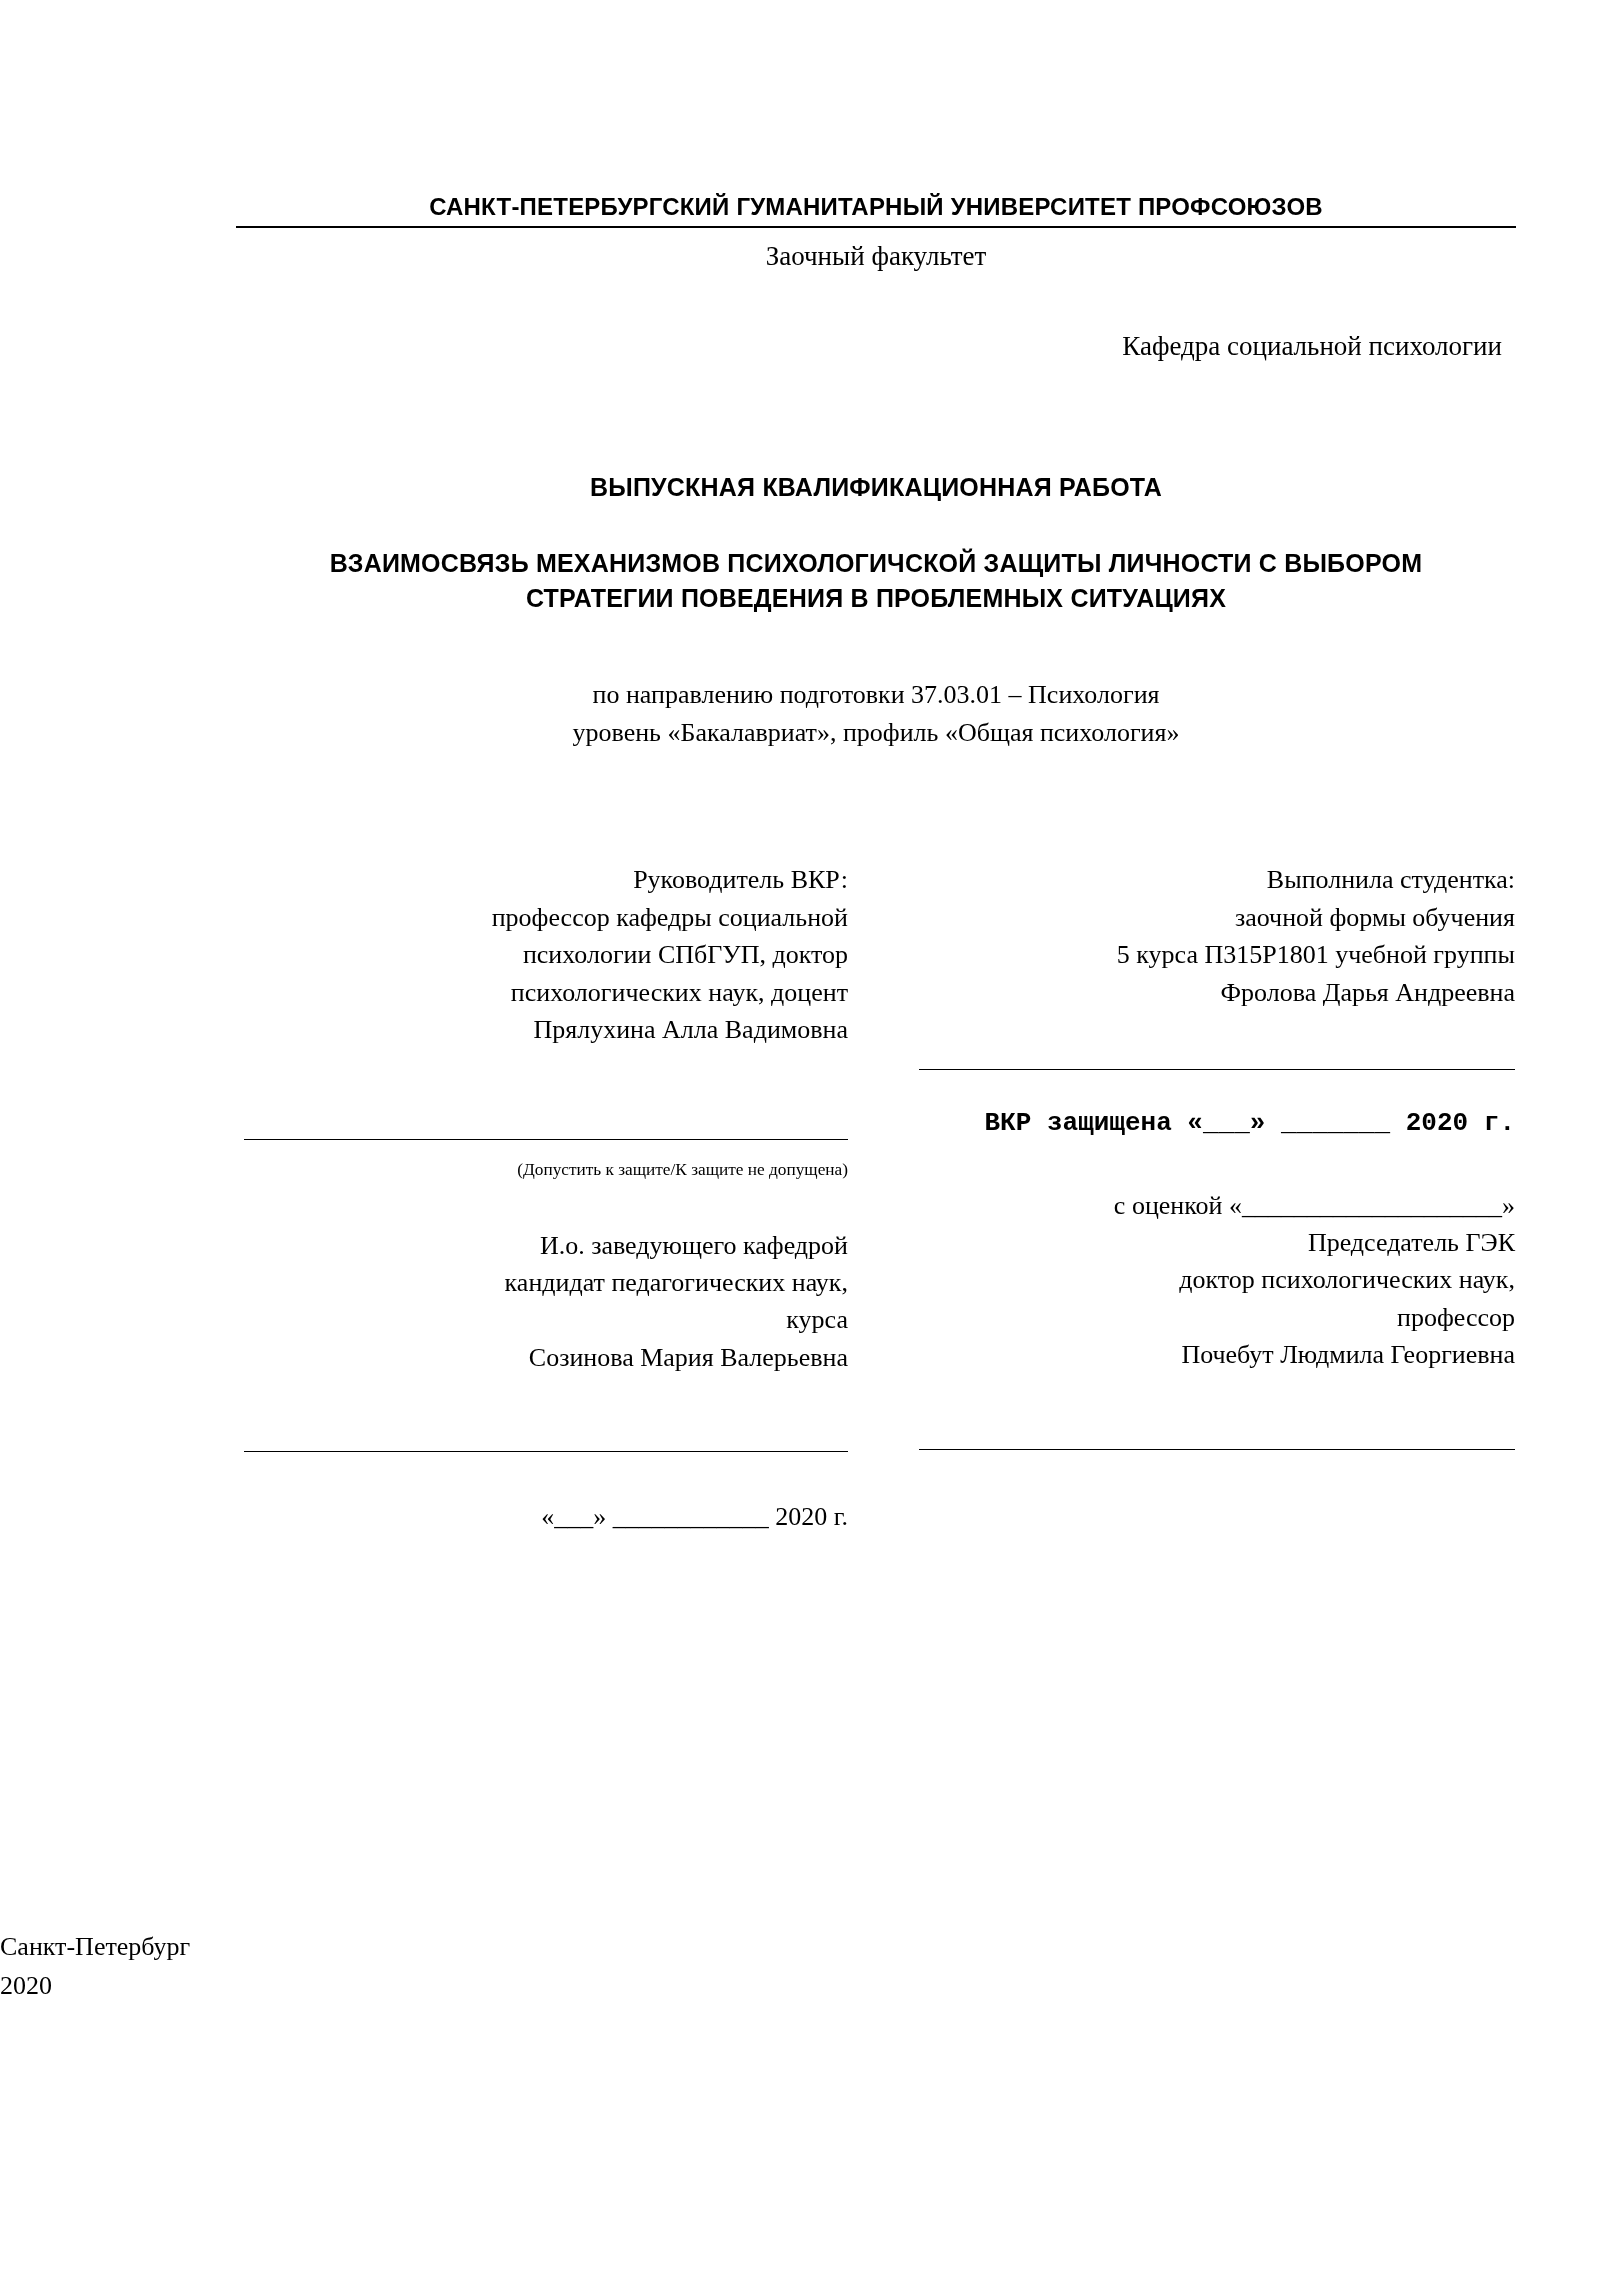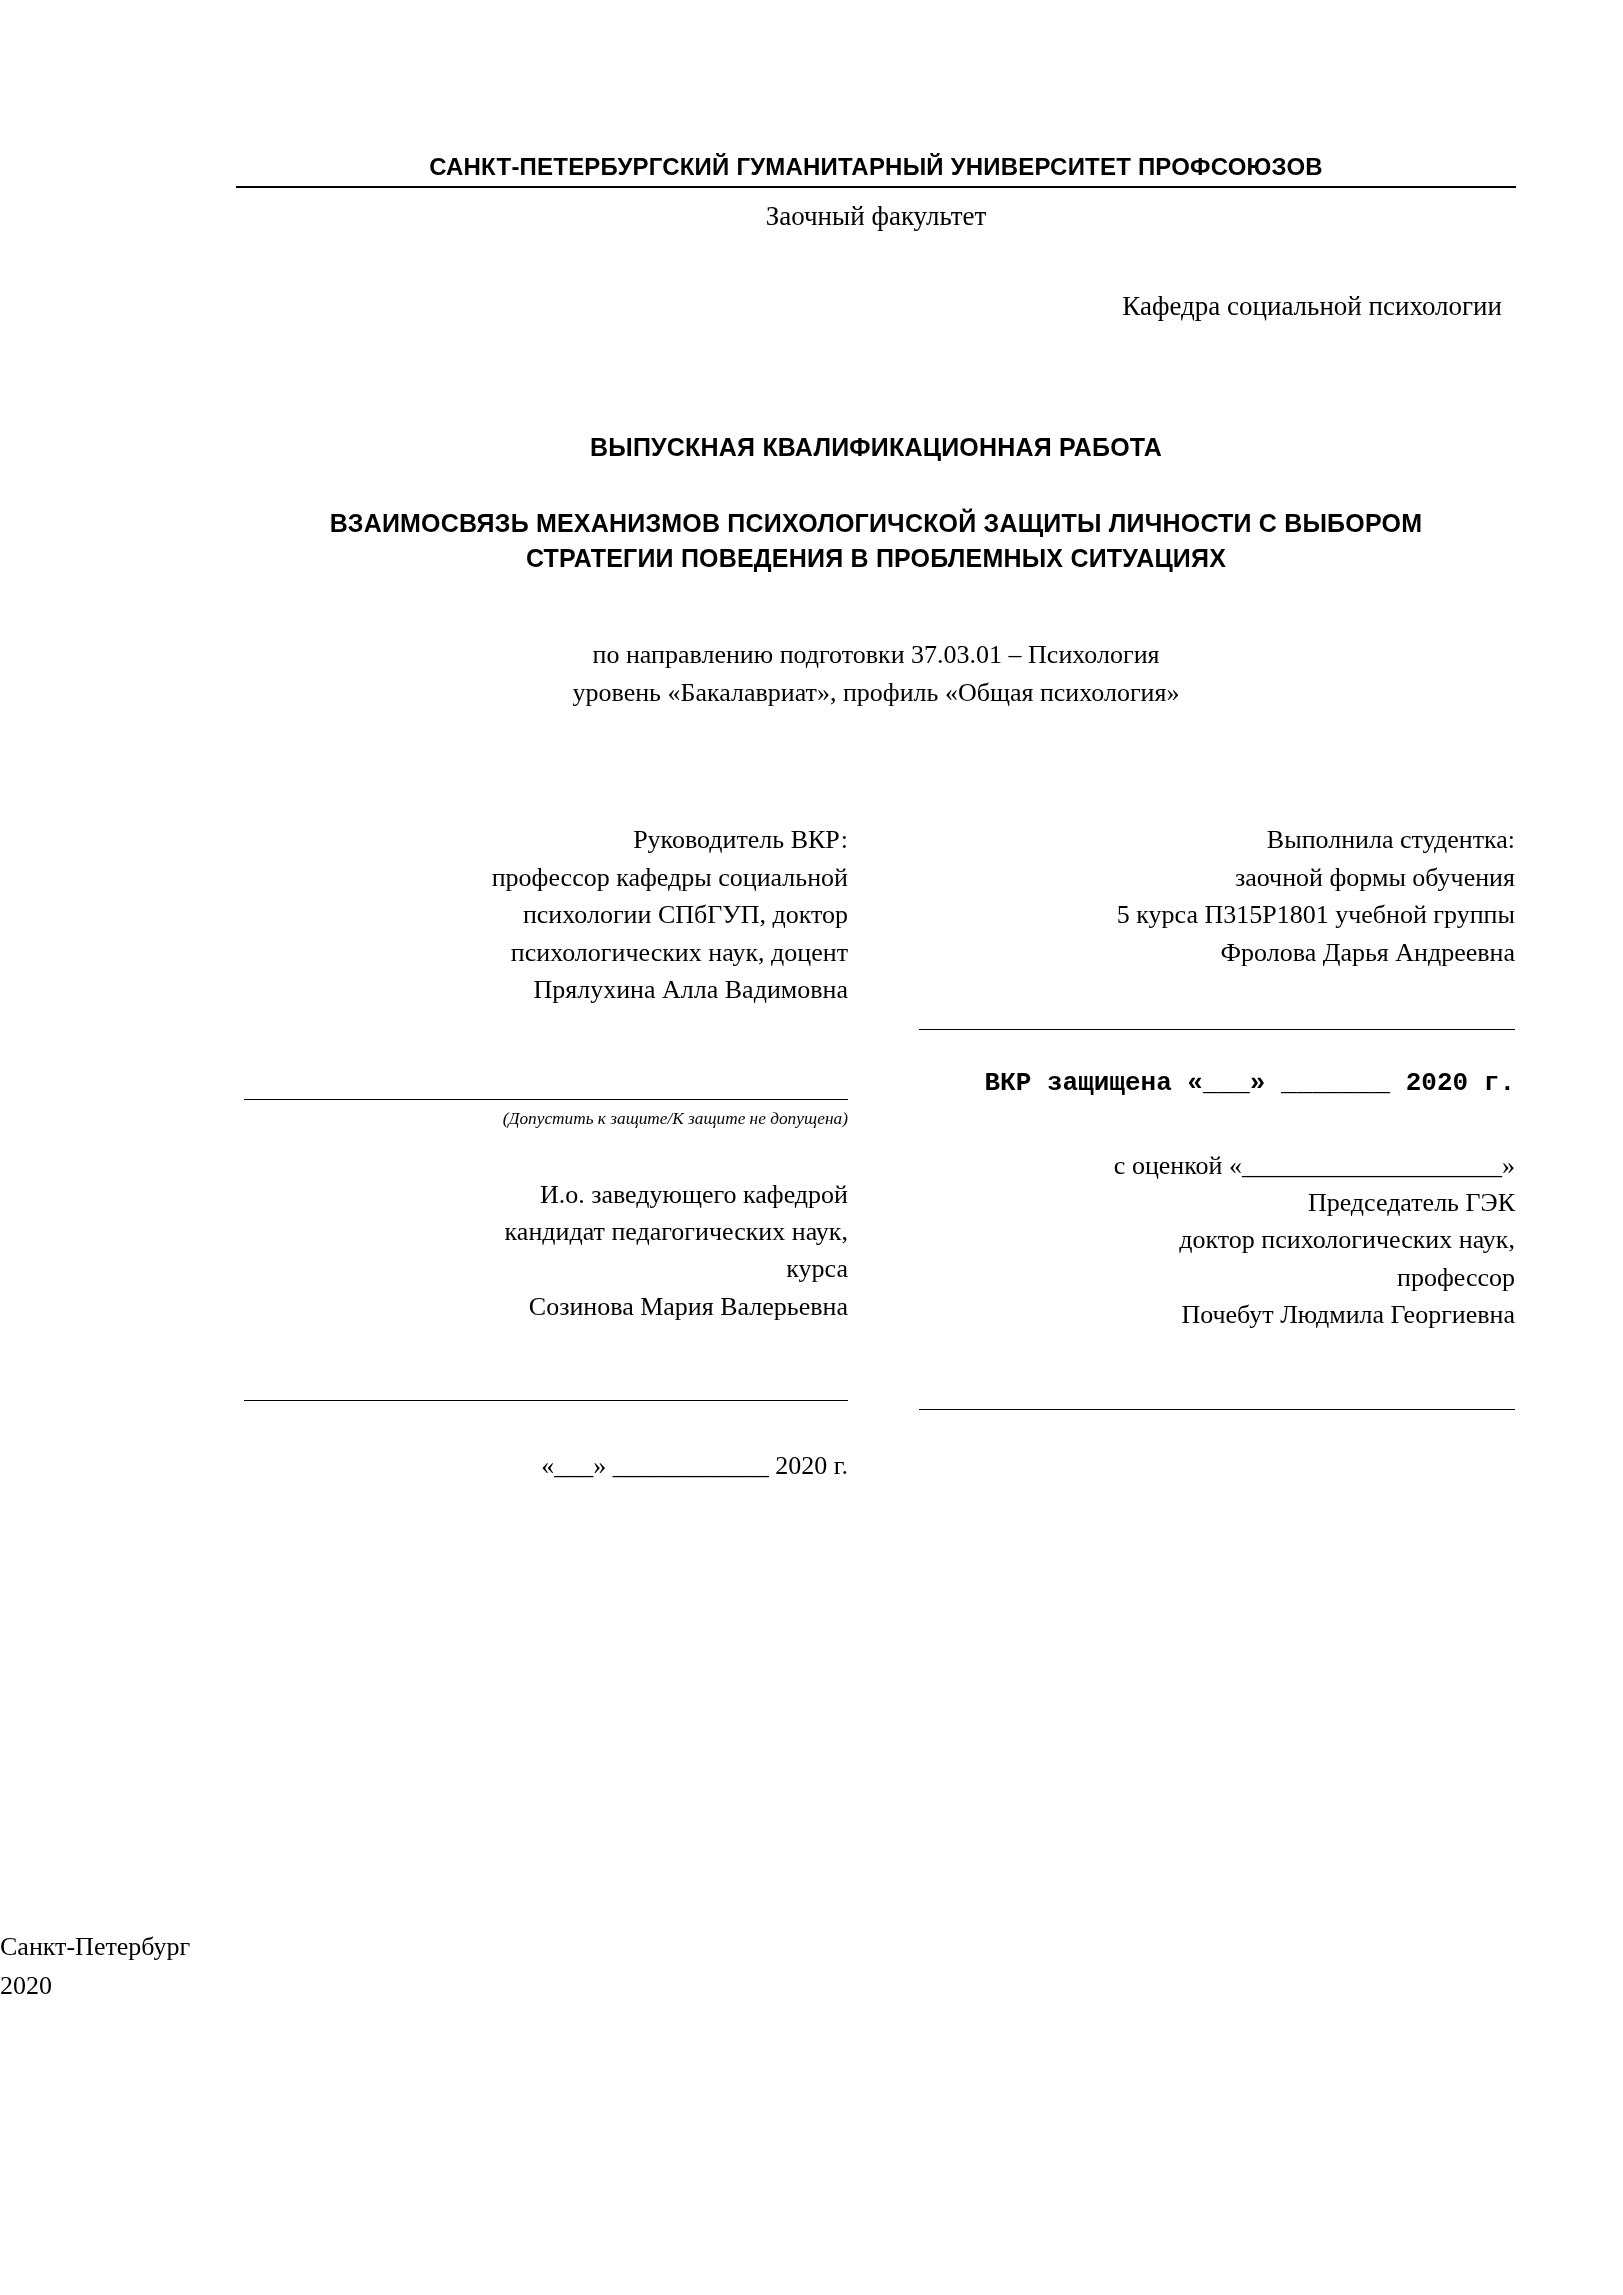--- a/index.html
+++ b/index.html
@@ -31,20 +31,21 @@
   }
 
   
   .university {
     font-family: "Liberation Sans", sans-serif;
     font-weight: bold;
     font-size: 24px;
     letter-spacing: 0.2px;
     text-align: center;
     white-space: nowrap;
+    margin-top: 40px;
   }
   .header-rule {
     border-bottom: 2.4px solid #000;
     margin-top: 4.7px;
     width: 100%;
   }
   .faculty {
     text-align: center;
     font-size: 27px;
     margin-top: 13.3px;
@@ -101,22 +102,21 @@
   .blk {
     font-size: 26px;
     line-height: 1.44;
   }
   .sig-line {
     border-bottom: 1.6px solid #000;
     height: 0;
   }
   .caption-small {
     font-size: 17.3px;
-    font-style: italic;
-    margin-top: 9px;
+    margin-top: 20px;
   }
   .bold-sans {
     font-family: Liberation Mono, monospace;
     font-weight: bold;
   }
   .nowrap { white-space: nowrap; }
 
   
   .footer {
     position: absolute;

